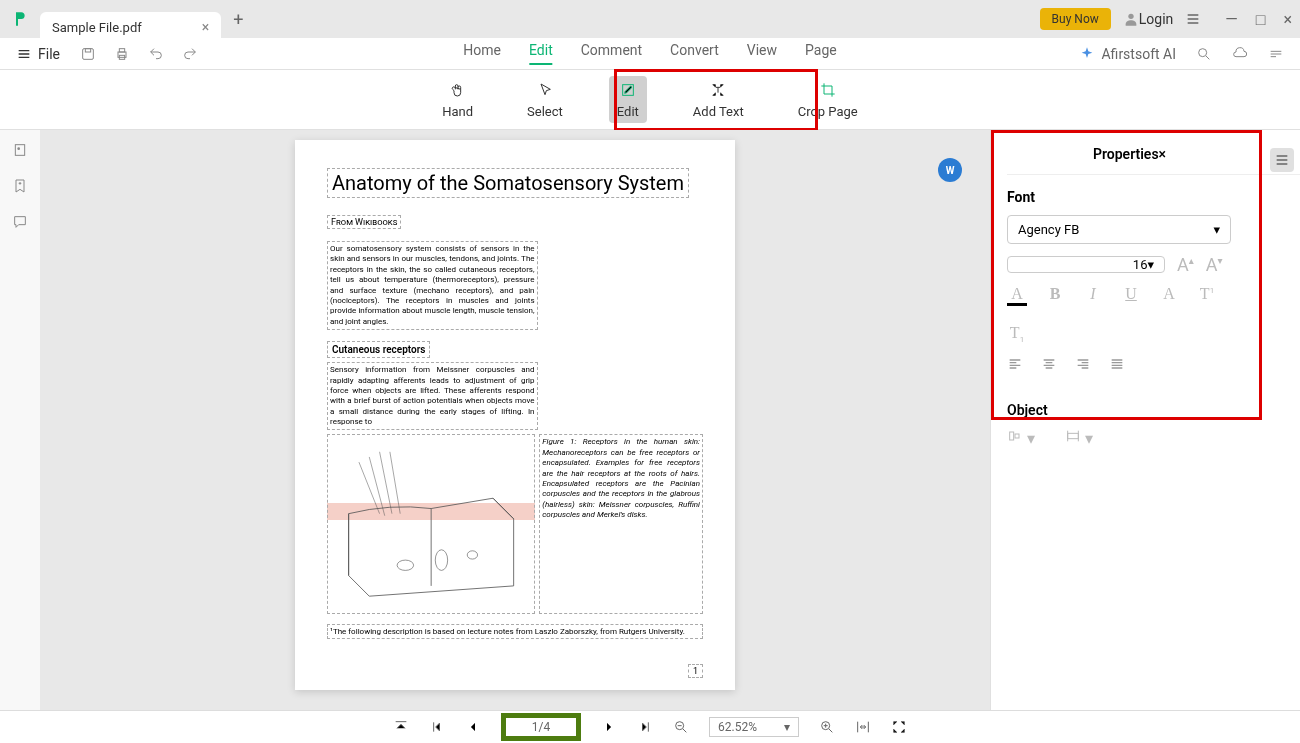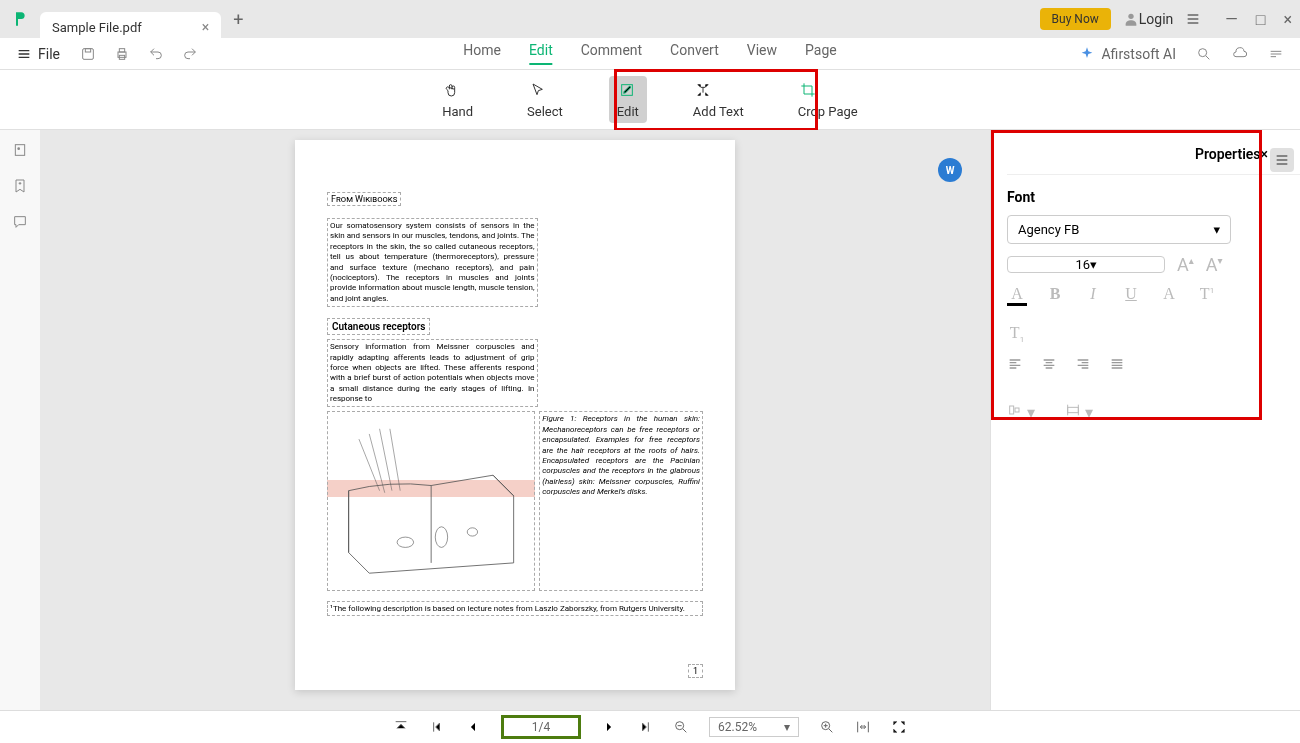--- a/index.html
+++ b/index.html
@@ -14,21 +14,21 @@
 .login{display:flex;align-items:center;font-size:14px;color:#333}
 .win-controls{display:flex;gap:18px;color:#666;margin-left:12px}
 .menubar{height:32px;background:#fff;display:flex;align-items:center;border-bottom:1px solid #e0e0e0;padding:0 16px}
 .file-menu{display:flex;align-items:center;gap:6px;font-size:14px;color:#333}
 .menubar-icons{display:flex;gap:18px;margin-left:20px;color:#888}
 .menubar-center{position:absolute;left:50%;transform:translateX(-50%);display:flex;gap:28px;font-size:14px;color:#666}
 .menubar-center .active{color:#0cb574;border-bottom:2px solid #0cb574;padding-bottom:5px}
 .menubar-right{margin-left:auto;display:flex;align-items:center;gap:20px;color:#666;font-size:14px}
 .ai-link{display:flex;align-items:flex-start;gap:6px}
 .toolbar{height:60px;background:#fff;display:flex;align-items:center;justify-content:center;gap:38px;border-bottom:1px solid #e0e0e0;position:relative}
-.tool{display:flex;flex-direction:column;gap:4px;font-size:13px;color:#333;padding:4px 8px}
+.tool{display:flex;flex-direction:column;align-items:center;gap:4px;font-size:13px;color:#333;padding:4px 8px}
 .tool.selected{background:#d0d0d0;border-radius:4px}
 .tool-icon{width:20px;height:20px;display:flex;align-items:center;justify-content:center}
 .red-box-toolbar{position:absolute;border:3px solid #d00;top:-1px;height:62px}
 .workspace{display:flex;height:580px}
 .left-sidebar{width:40px;background:#f8f8f8;display:flex;flex-direction:column;align-items:center;padding-top:12px;gap:20px;color:#888}
 .canvas-area{flex:1;background:#e8e8e8;display:flex;justify-content:center;padding-top:10px;position:relative;overflow:hidden}
 .page{width:440px;height:550px;background:#fff;box-shadow:0 2px 8px rgba(0,0,0,0.15);padding:28px 32px;position:relative}
 .doc-title{font-size:20px;font-weight:400;border:1px dashed #aaa;padding:2px 4px;display:inline-block;margin-bottom:12px}
 .doc-source{font-size:9px;border:1px dashed #aaa;padding:1px 3px;display:inline-block;margin-bottom:12px;font-variant:small-caps}
 .doc-body{display:flex;gap:10px;margin-bottom:8px}
@@ -37,33 +37,33 @@
 .doc-col.right{width:44%;background:#f8c8c8;font-style:italic}
 .doc-section{font-size:10px;font-weight:600;border:1px dashed #aaa;padding:2px 4px;display:inline-block;margin-bottom:4px}
 .doc-figure{display:flex;gap:4px}
 .figure-img{width:56%;height:180px;border:1px dashed #aaa;position:relative;background:linear-gradient(180deg,#fff 0%,#fff 38%,#f5d0c8 38%,#f5d0c8 48%,#fff 48%)}
 .figure-caption{width:44%;font-size:8px;font-style:italic;border:1px dashed #aaa;padding:2px;line-height:1.3;text-align:justify}
 .doc-footnote{font-size:8px;border:1px dashed #aaa;padding:2px;margin-top:10px}
 .page-num{position:absolute;bottom:12px;right:32px;font-size:9px;border:1px dashed #aaa;padding:1px 4px}
 .word-icon{position:absolute;top:28px;right:28px;width:24px;height:24px;background:#2b7cd3;border-radius:50%;display:flex;align-items:center;justify-content:center;color:#fff;font-size:10px;font-weight:bold}
 .right-sidebar{width:310px;background:#fff;padding:16px 0 16px 16px;border-left:1px solid #e0e0e0;position:relative}
 .red-box-panel{position:absolute;border:3px solid #d00;top:0;left:0;right:38px;height:290px;pointer-events:none}
-.panel-header{display:flex;justify-content:flex-end;align-items:center;font-weight:600;font-size:14px;padding-bottom:12px;border-bottom:1px solid #eee;margin-bottom:14px;padding-right:32px}
+.panel-header{display:flex;justify-content:center;align-items:center;font-weight:600;font-size:14px;padding-bottom:12px;border-bottom:1px solid #eee;margin-bottom:14px;padding-right:48px}
 .panel-section{font-size:14px;font-weight:700;margin-bottom:10px}
 .dropdown{border:1px solid #ccc;border-radius:4px;padding:6px 10px;font-size:13px;display:flex;justify-content:space-between;align-items:center;width:224px;margin-bottom:10px}
 .font-row{display:flex;gap:12px;align-items:center;margin-bottom:10px}
-.size-dropdown{border:1px solid #ccc;border-radius:4px;padding:0 10px;font-size:13px;display:flex;justify-content:center;align-items:center;width:158px}
+.size-dropdown{border:1px solid #ccc;border-radius:4px;padding:0 10px;font-size:13px;display:flex;justify-content:flex-end;align-items:center;width:158px}
 .format-icons{display:flex;gap:18px;color:#bbb;font-size:16px;margin-bottom:12px;flex-wrap:wrap;width:224px}
 .format-icons span{width:20px;text-align:center;font-family:Georgia,serif}
 .align-icons{display:flex;gap:18px;color:#999;margin-bottom:30px}
 .object-section{font-size:14px;font-weight:600;margin-bottom:10px}
 .object-icons{display:flex;gap:30px;color:#bbb}
 .collapse-btn{position:absolute;top:18px;right:6px;width:24px;height:24px;background:#e0e0e0;border-radius:4px;display:flex;align-items:center;justify-content:center;color:#666}
 .statusbar{position:absolute;bottom:0;left:0;right:0;height:33px;background:#fff;border-top:1px solid #ddd;display:flex;align-items:center;justify-content:center;gap:20px;font-size:12px;color:#666}
-.page-input{border:3px solid #4d7c0f;padding:2px 20px;width:80px;text-align:center;font-size:12px}
+.page-input{border:5px solid #4d7c0f;padding:2px 20px;width:80px;text-align:center;font-size:12px}
 .zoom-select{border:1px solid #ccc;padding:2px 8px;width:90px;font-size:12px;display:flex;justify-content:space-between}
 svg{width:16px;height:16px}
 .underline-color{border-bottom:3px solid #000;display:inline-block;width:16px}
 </style>
 </head>
 <body>
 
 <div class="titlebar">
   <div class="logo">
     <svg viewBox="0 0 24 24">
@@ -202,21 +202,21 @@
         <path fill="none" stroke="#888" stroke-width="1.5" d="M6 3h12v18l-6-4-6 4zM10 8h4M12 6v4"></path>
       </svg>
     <svg viewBox="0 0 24 24">
         <path fill="none" stroke="#888" stroke-width="1.5" d="M4 4h16v12H10l-4 4v-4H4z"></path>
       </svg>
   </div>
 
   <div class="canvas-area">
     <div class="word-icon">W</div>
     <div class="page">
-      <br>
+      <div class="doc-title">Anatomy of the Somatosensory System</div><br>
       <div class="doc-source">From Wikibooks</div>
       <div class="doc-body">
         <div class="doc-col left">Our somatosensory system consists of sensors in the skin and sensors in our muscles, tendons, and joints. The receptors in the skin, the so called cutaneous receptors, tell us about temperature (thermoreceptors), pressure and surface texture (mechano receptors), and pain (nociceptors). The receptors in muscles and joints provide information about muscle length, muscle tension, and joint angles.</div>
       </div>
       <div class="doc-section">Cutaneous receptors</div>
       <div class="doc-col left" style="width:56%;margin-bottom:4px">Sensory information from Meissner corpuscles and rapidly adapting afferents leads to adjustment of grip force when objects are lifted. These afferents respond with a brief burst of action potentials when objects move a small distance during the early stages of lifting. In response to</div>
       <div class="doc-figure">
         <div class="figure-img">
           <svg viewBox="0 0 200 160" style="width:100%;height:100%">
               <path fill="none" stroke="#555" stroke-width="0.8" d="M20 70 Q60 60 100 65 L160 55 L180 75 L180 140 L40 150 L20 130 Z M20 70 L20 130 M100 65 L100 140 M160 55 L180 75"></path>
@@ -273,20 +273,21 @@
       <svg viewBox="0 0 24 24">
           <path stroke="#999" stroke-width="2" d="M4 6h16M7 10h10M4 14h16M7 18h10"></path>
         </svg>
       <svg viewBox="0 0 24 24">
           <path stroke="#999" stroke-width="2" d="M4 6h16M10 10h10M4 14h16M10 18h10"></path>
         </svg>
       <svg viewBox="0 0 24 24">
           <path stroke="#999" stroke-width="2" d="M4 6h16M4 10h16M4 14h16M4 18h16"></path>
         </svg>
     </div>
+    <div class="object-section">Object</div>
     <div class="object-icons">
       <span><svg viewBox="0 0 24 24">
             <rect x="4" y="6" width="6" height="12" fill="none" stroke="#bbb" stroke-width="1.5"></rect>
             <rect x="12" y="9" width="6" height="6" fill="none" stroke="#bbb" stroke-width="1.5"></rect>
           </svg> ▾</span>
       <span><svg viewBox="0 0 24 24">
             <rect x="4" y="8" width="16" height="8" fill="none" stroke="#bbb" stroke-width="1.5"></rect>
             <path stroke="#bbb" stroke-width="1.5" d="M4 4v16M20 4v16"></path>
           </svg> ▾</span>
     </div>

